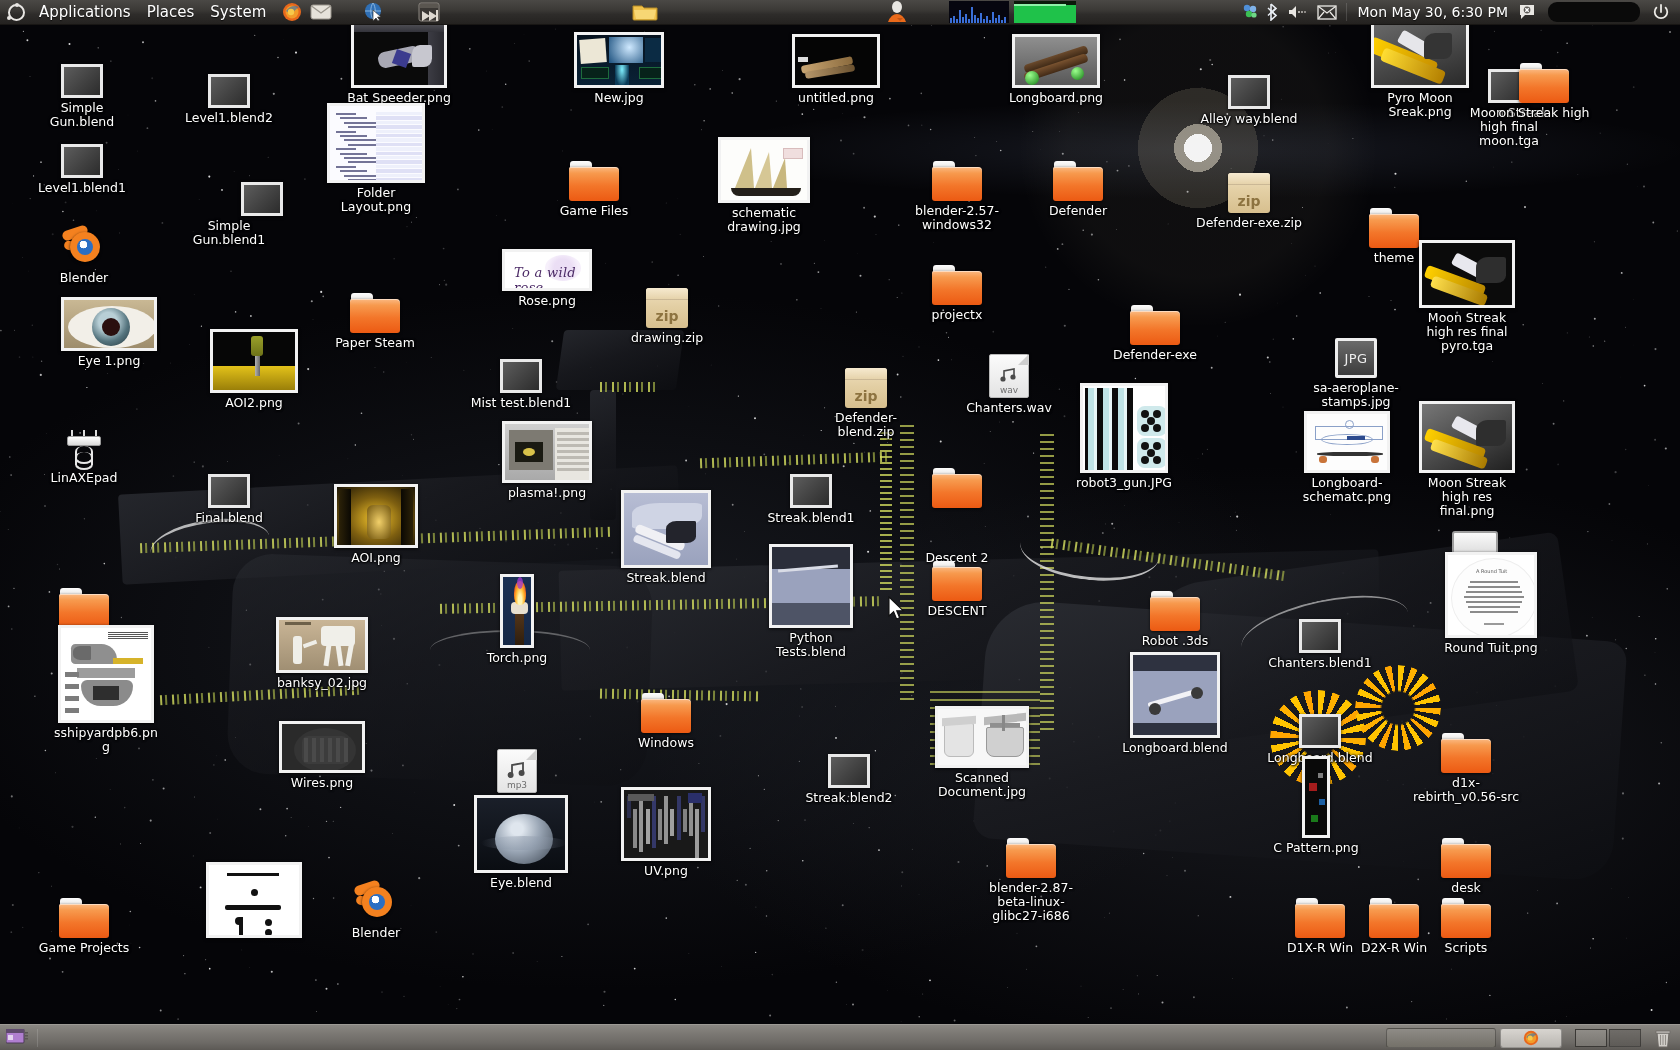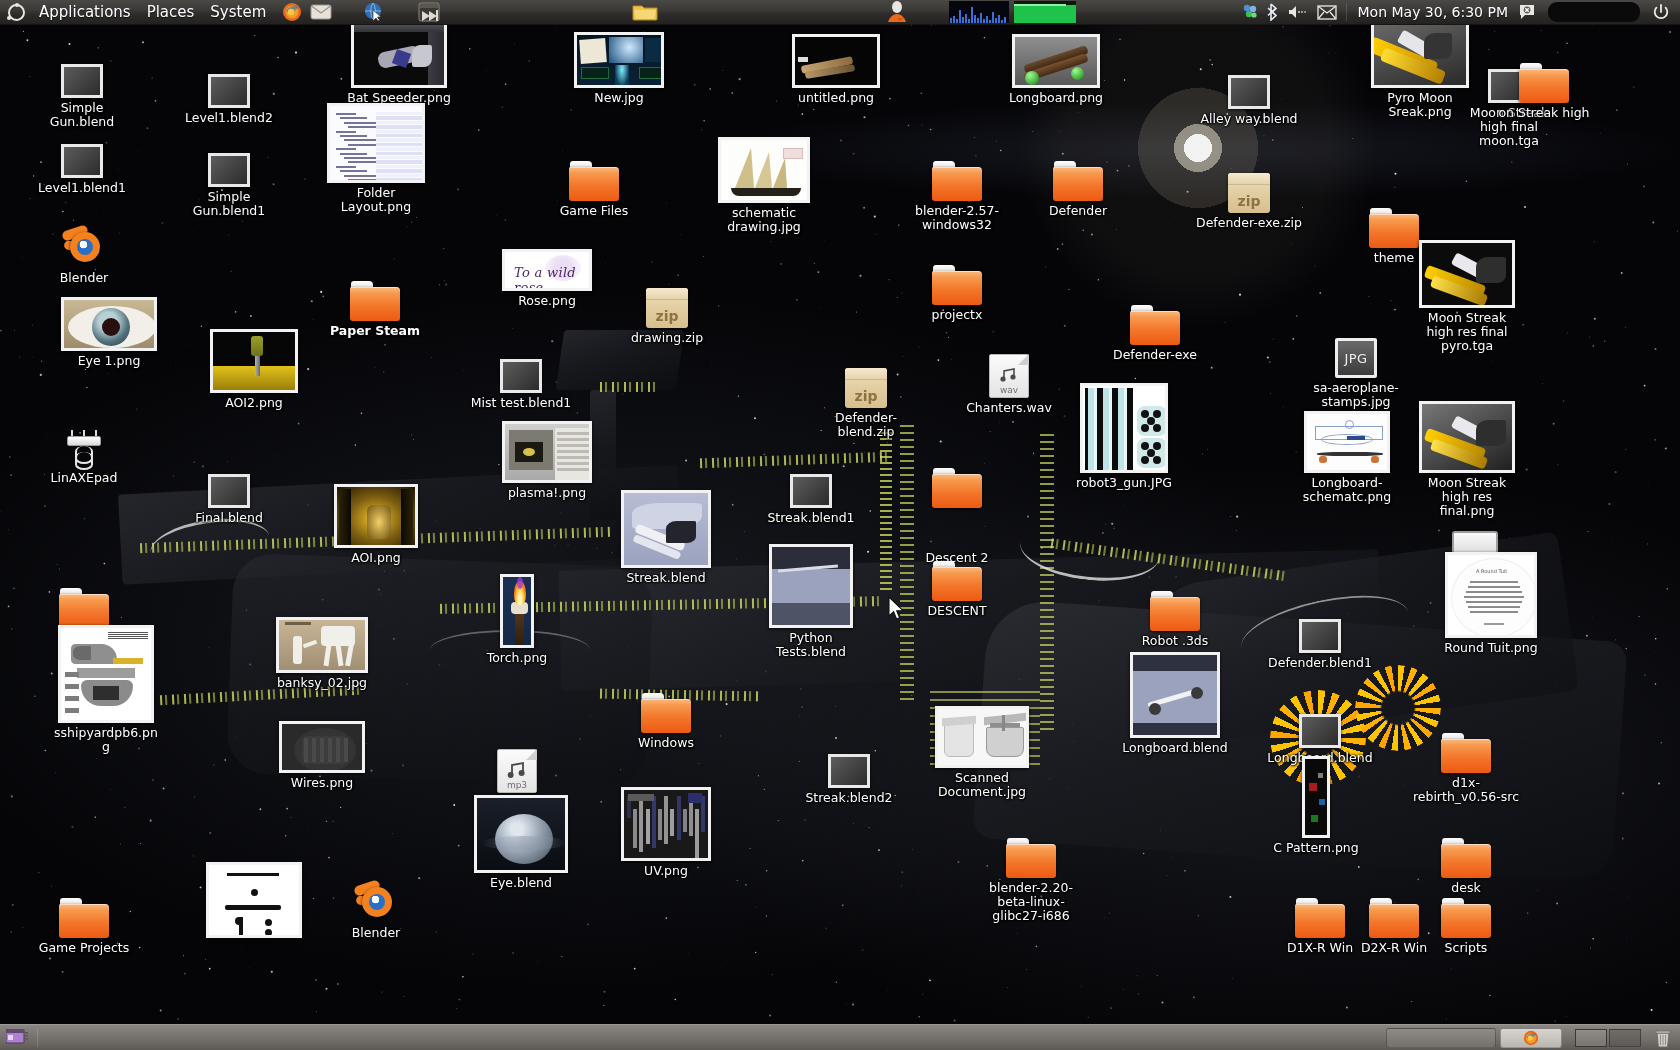--- a/index.html
+++ b/index.html
@@ -1390,21 +1390,21 @@
           </div>
         </div>
         <div class="dlabel">on Streak high</div>
       </div>
       <div class="dicon" style="left: 28px; top: 95px;">
         <div class="thumb-wrap">
           <div class="blendthumb"></div>
         </div>
         <div class="dlabel">Level1.blend1</div>
       </div>
-      <div class="dicon" style="left: 175px; top: 104px;">
+      <div class="dicon" style="left: 175px; top: 133px; align-items: flex-end;">
         <div class="thumb-wrap">
           <div class="blendthumb"></div>
         </div>
         <div class="dlabel">Simple Gun.blend1</div>
       </div>
       <div class="dicon" style="left: 322px; top: 100px;">
         <div class="thumb-wrap">
           <div class="thumb" style="width:98px;height:80px;">
             <div style="position:absolute;inset:0;background:#fbfbff"></div>
             <div style="position:absolute;left:6px;top:7px;width:20px;height:2px;background:#3b3b6b;opacity:.7"></div>
@@ -1541,21 +1541,21 @@
         <div class="thumb-wrap">
           <div class="thumb" style="width:96px;height:54px;">
             <div style="position:absolute;inset:0;background:linear-gradient(180deg,#c9b894,#9e8d6c)"></div>
             <div style="position:absolute;left:4px;top:6px;width:88px;height:42px;background:#f2efe8;border-radius:50%"></div>
             <div style="position:absolute;left:28px;top:8px;width:38px;height:38px;border-radius:50%;background:radial-gradient(circle at 42% 36%,#b8cfd6 0 28%,#55747e 60%,#203138 100%)"></div>
             <div style="position:absolute;left:38px;top:18px;width:18px;height:18px;border-radius:50%;background:#2a0f0f"></div>
           </div>
         </div>
         <div class="dlabel">Eye 1.png</div>
       </div>
-      <div class="dicon" style="left: 321px; top: 238px; font-weight: bold;">
+      <div class="dicon" style="left: 321px; top: 250px;">
         <div class="thumb-wrap">
           <div class="folder">
             <div class="tab"></div>
             <div class="body"></div>
           </div>
         </div>
         <div class="dlabel">Paper Steam</div>
       </div>
       <div class="dicon" style="left: 467px; top: 310px;">
         <div class="thumb-wrap">
@@ -1791,21 +1791,21 @@
             <div class="scr"></div>
             <div class="std"></div>
           </div>
         </div>
         <div class="dlabel"></div>
       </div>
       <div class="dicon" style="left: 1266px; top: 570px;">
         <div class="thumb-wrap">
           <div class="blendthumb"></div>
         </div>
-        <div class="dlabel">Defender.blend1</div>
+        <div class="dlabel">Chanters.blend1</div>
       </div>
       <div class="dicon" style="left: 1437px; top: 555px;">
         <div class="thumb-wrap">
           <div class="thumb" style="width:92px;height:86px;">
             <div style="position:absolute;inset:0;background:#fff"></div>
             <div style="position:absolute;left:3px;top:3px;width:86px;height:80px;border-radius:50%;background:#fdfdfd;border:1px solid #eee"></div>
             <div style="position:absolute;left:28px;top:13px;font:5px 'DejaVu Sans',sans-serif;color:#555">A Round Tuit</div>
             <div style="position:absolute;left:22px;top:26px;width:48px;height:1.6px;background:#8b8b8b"></div>
             <div style="position:absolute;left:20px;top:31px;width:52px;height:1.6px;background:#8b8b8b"></div>
             <div style="position:absolute;left:18px;top:36px;width:56px;height:1.6px;background:#8b8b8b"></div>
@@ -1973,21 +1973,21 @@
         </div>
         <div class="dlabel">UV.png</div>
       </div>
       <div class="dicon" style="left: 977px; top: 795px;">
         <div class="thumb-wrap">
           <div class="folder">
             <div class="tab"></div>
             <div class="body"></div>
           </div>
         </div>
-        <div class="dlabel">blender-2.20-beta-linux-glibc27-i686</div>
+        <div class="dlabel">blender-2.87-beta-linux-glibc27-i686</div>
       </div>
       <div class="dicon" style="left: 1262px; top: 755px;">
         <div class="thumb-wrap">
           <div class="thumb" style="width:28px;height:82px;">
             <div style="position:absolute;inset:0;background:#090909"></div>
             <div style="position:absolute;left:4px;top:24px;width:8px;height:8px;background:#c22;opacity:.8"></div>
             <div style="position:absolute;left:14px;top:40px;width:6px;height:6px;background:#27c;opacity:.8"></div>
             <div style="position:absolute;left:6px;top:56px;width:7px;height:7px;background:#2a2;opacity:.7"></div>
             <div style="position:absolute;left:13px;top:14px;width:5px;height:5px;background:#ccc;opacity:.6"></div>
           </div>

